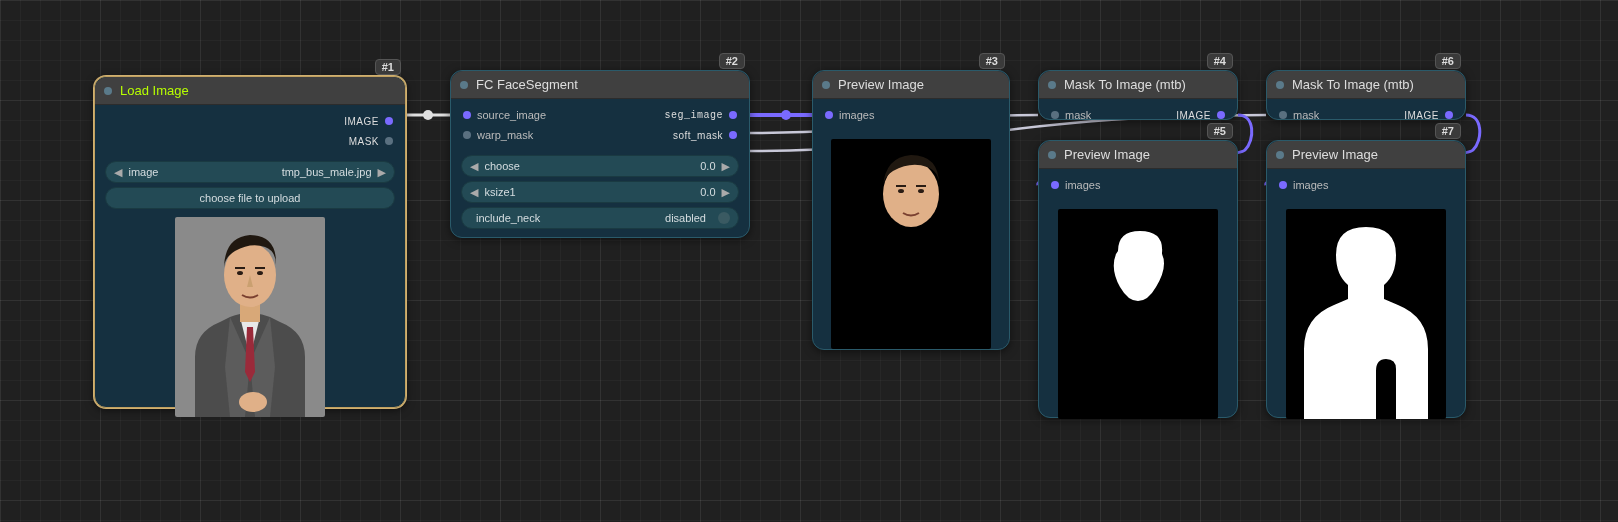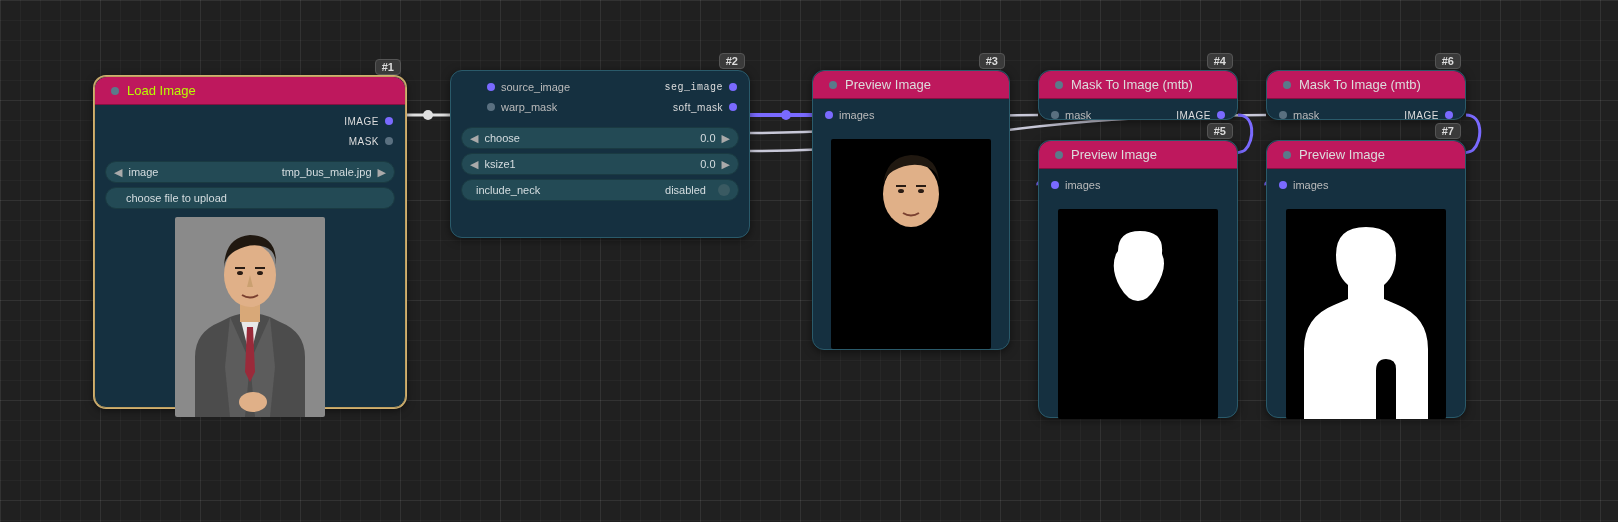--- a/index.html
+++ b/index.html
@@ -49,24 +49,24 @@
     color:#ddd;
     font-size:11px;
     padding:1px 6px;
     border-radius:4px;
     border:1px solid #555;
     font-weight:bold;
   }
   .titlebar {
     height:28px;
     display:flex; align-items:center;
-    padding:0 16px;
+    padding:0 9px;
     border-bottom:1px solid rgba(0,0,0,0.3);
     border-radius:12px 12px 0 0;
-    background:#be185d;
+    background:#404040;
   }
   .titlebar .dot{
     width:8px;height:8px;border-radius:50%;background:#5a7a8a;margin-right:8px;
   }
   .titlebar .title{ font-size:13px; color:#ddd; }
   .titlebar .title.lime{ color:#b8ff00; }
 
   .slots { position:relative; padding:6px 0; }
   .slot {
     display:flex; align-items:center;
@@ -107,21 +107,21 @@
     display:flex;
     align-items:center;
     padding:0 8px;
     color:#d5dde0;
     font-size:11px;
   }
   .widget .arrow{ color:#aaa; font-size:11px; cursor:pointer; }
   .widget .wlabel{ margin-left:6px; }
   .widget .spacer{ flex:1; }
   .widget .wval{ margin-right:6px;margin-left:28px; }
-  .widget.centered .wlabel{ flex:1; margin:12px;}
+  .widget.centered .wlabel{ flex:1; text-align:center; margin:12px;}
   .widget.toggle .tcircle{width:12px;height:12px;border-radius:50%;background:#3a5a62;margin-left:6px;}
 
   .preview {
     margin:8px 10px 10px 10px;
     display:flex; justify-content:center;
   }
   .preview svg{ display:block; border-radius:2px;}
 
   
   #n1{ left:94px;  top:76px;  width:312px; height:332px;}
@@ -209,21 +209,25 @@
 
       <path d="M67 78 Q75 83 83 78" stroke="#7a4030" stroke-width="2" fill="none"></path>
 
       <ellipse cx="78" cy="185" rx="14" ry="10" fill="#e0b088"></ellipse>
     </svg>
   </div>
 </div>
 
 <div id="n2" class="node">
   <div class="badge">#2</div>
-  <div class="slots" style="position:relative;padding-left:24px;">
+  <div class="titlebar">
+    <div class="dot"></div>
+    <div class="title">FC FaceSegment</div>
+  </div>
+  <div class="slots" style="position:relative;">
     <div class="slot">
       <span class="sdot"></span>
         <span class="label">source_image</span>
     </div>
     <div class="outslot-abs" style="top:6px;font-family:Liberation Mono, monospace;">
       <span class="label">seg_image</span>
         <span class="sdot"></span>
     </div>
     <div class="slot">
       <span class="sdot grey"></span>

